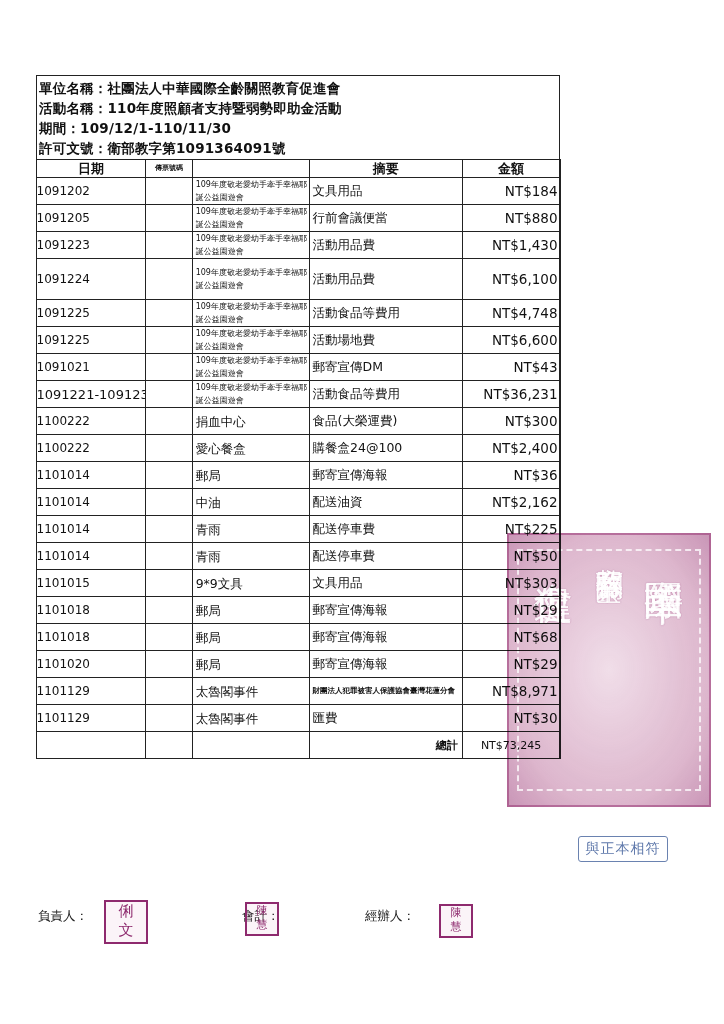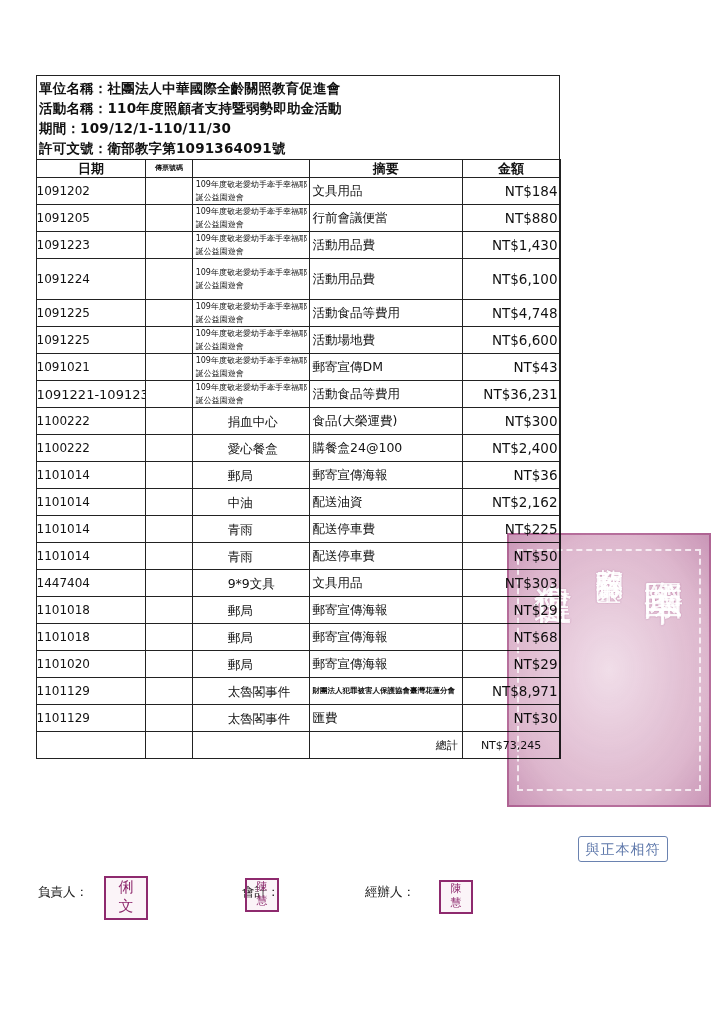--- a/index.html
+++ b/index.html
@@ -31,25 +31,25 @@
     .c-date { width: 109px; text-align: center; }
     .c-voucher { width: 46px; }
     .c-payee { width: 116px; }
     .c-desc { width: 152px; }
     .c-amount { width: 97px; }
     td.date { text-align: left; font-size: 12px; }
     td.date.small { font-size: 13px; }
     td.date.big { font-size: 12px; }
     td.payee { padding-left: 3px !important; }
     td.payee .two-line { font-size: 8px; font-weight: normal; line-height: 13px; white-space: normal; }
-    td.payee .one-line { font-size: 12.5px; margin-left: 32px; }
+    td.payee .one-line { font-size: 12.5px; }
     td.desc { padding-left: 3px !important; font-size: 12.5px; }
     td.desc .tiny { font-size: 7.5px; line-height: 12px; white-space: normal; display: block; font-weight: bold; }
     td.amount { text-align: right; padding-right: 2px !important; font-size: 13.5px; }
-    td.total-label { text-align: right; padding-right: 4px !important; font-size: 11px; }
+    td.total-label { text-align: right; padding-right: 4px !important; font-size: 11px; font-weight: bold; }
     td.total-amount { text-align: center; font-size: 11px; }
     tr.r-old td { height: 26px; }
     tr.r-tall td { height: 40px; }
     tr.r-new td { height: 26px; }
     tr.r-total td { height: 26px; }
 
     
     .seal-big {
       position: absolute; left: 507px; top: 533px; width: 200px; height: 270px;
       background: radial-gradient(ellipse at 50% 50%, rgba(160,40,110,0.18) 0%, rgba(150,30,100,0.38) 70%, rgba(140,30,100,0.55) 100%);
@@ -64,23 +64,23 @@
     }
     .seal-big .col {
       writing-mode: vertical-rl; color: rgba(255,255,255,0.95);
       font-size: 40px; line-height: 44px; letter-spacing: -2px; font-family: "DejaVu Serif", serif;
       text-shadow: 0 0 1px rgba(140,30,100,0.9);
     }
     .seal-copy {
       position: absolute; left: 578px; top: 836px; width: 88px; height: 24px;
       border: 1.5px solid #6a82b0; border-radius: 3px; color: #5d77aa;
       font-size: 14px; line-height: 24px; text-align: center; letter-spacing: 1px;
-      font-family: Liberation Sans, sans-serif;
-    }
-    .signatures { position: absolute; top: 876px; left: 0; width: 724px; height: 60px; }
+      font-family: Liberation Serif, serif;
+    }
+    .signatures { position: absolute; top: 900px; left: 0; width: 724px; height: 60px; }
     .sig-label { position: absolute; font-size: 12.5px; color: #222; top: 8px; }
     .chop {
       position: absolute; border: 2px solid #8e2a6e; color: #8e2a6e;
       font-family: "DejaVu Serif", serif; text-align: center; background: rgba(200,120,170,0.08);
     }
     .chop.square { width: 40px; height: 40px; font-size: 15px; line-height: 19px; }
     .chop.small { width: 30px; height: 30px; font-size: 11px; line-height: 14px; }
     .chop span { display: block; }
   </style>
 </head>
@@ -222,21 +222,21 @@
           <td class="amount">NT$225</td>
         </tr>
       <tr class="r-new">
           <td class="date big">1101014</td>
           <td></td>
           <td class="payee"><span class="one-line">青雨</span></td>
           <td class="desc">配送停車費</td>
           <td class="amount">NT$50</td>
         </tr>
       <tr class="r-new">
-          <td class="date big">1447404</td>
+          <td class="date big">1101015</td>
           <td></td>
           <td class="payee"><span class="one-line">9*9文具</span></td>
           <td class="desc">文具用品</td>
           <td class="amount">NT$303</td>
         </tr>
       <tr class="r-new">
           <td class="date big">1101018</td>
           <td></td>
           <td class="payee"><span class="one-line">郵局</span></td>
           <td class="desc">郵寄宣傳海報</td>

